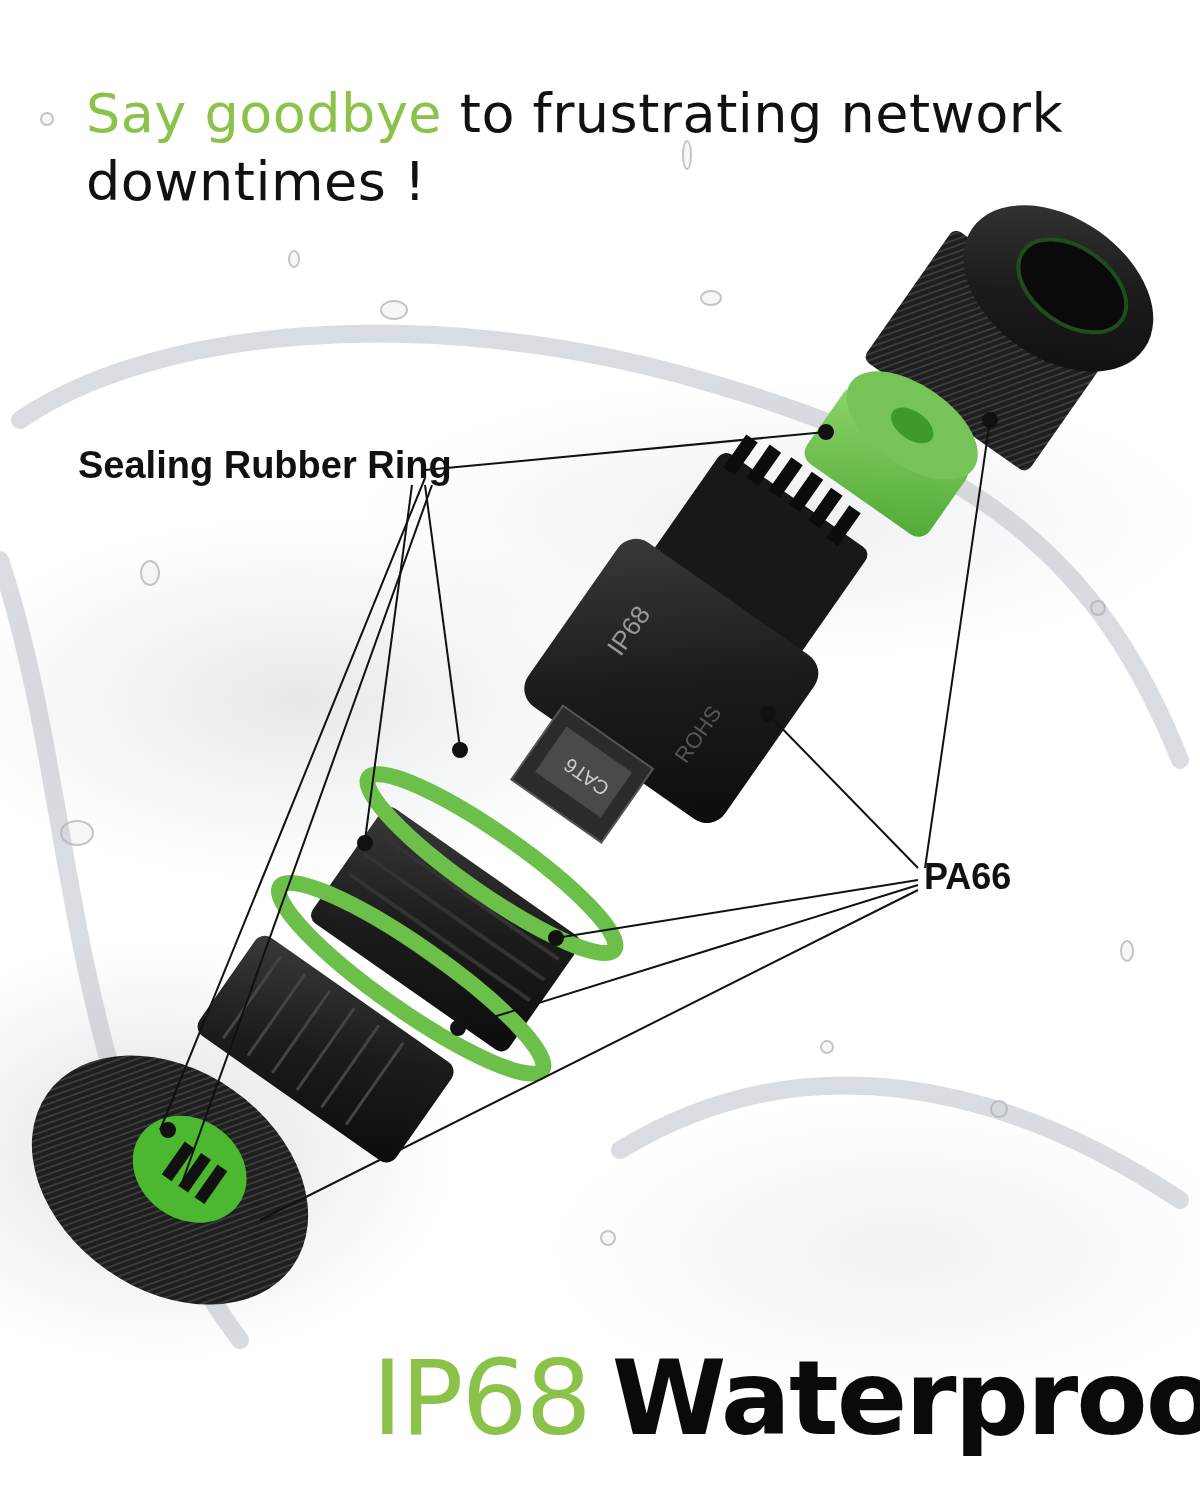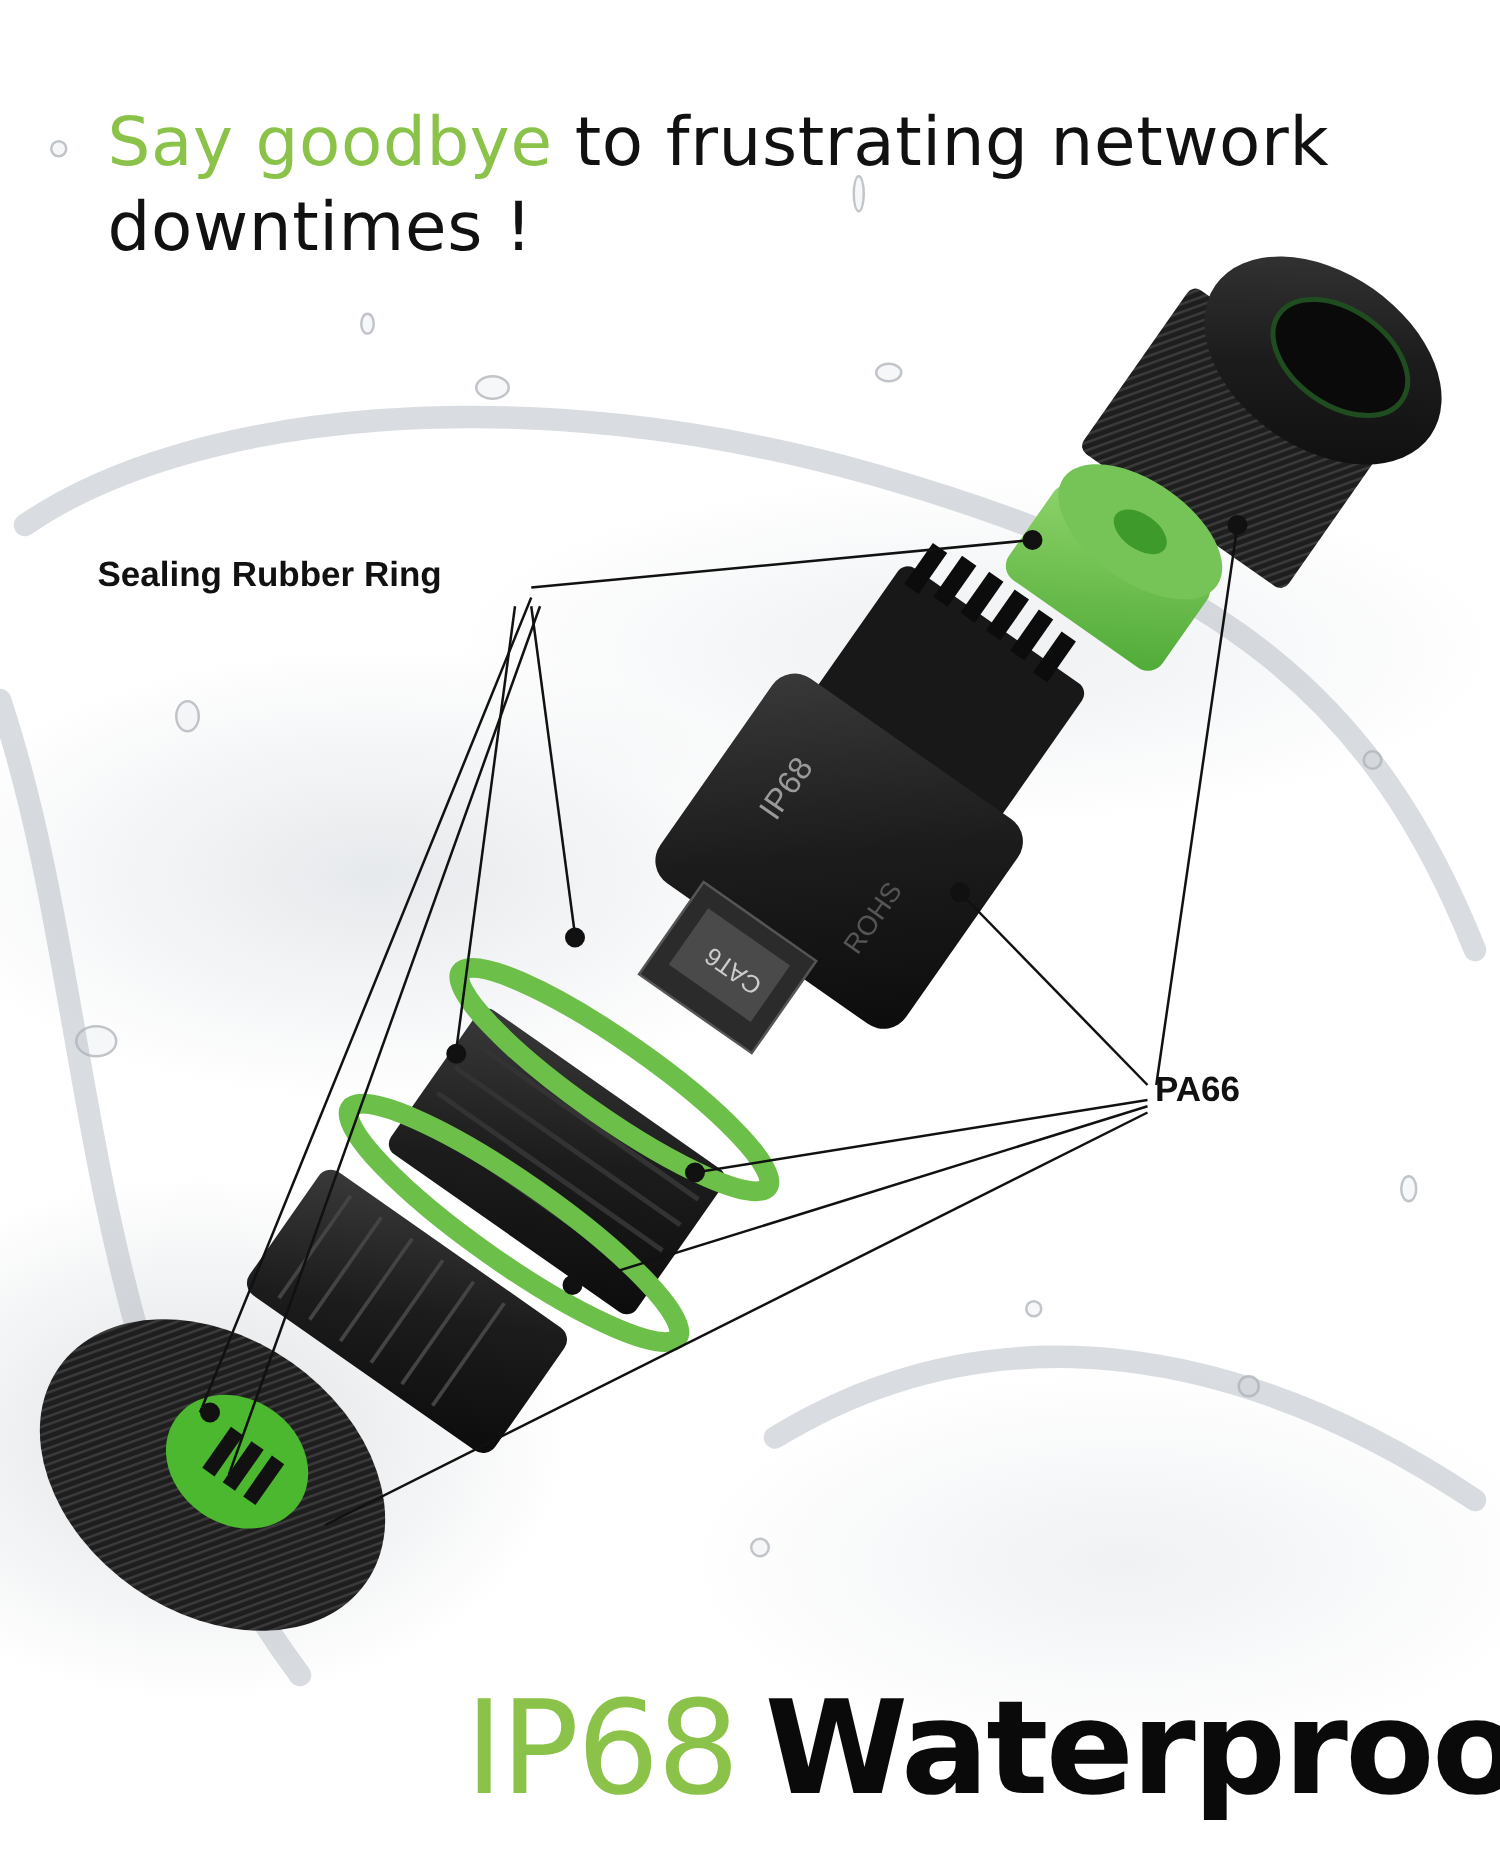--- a/index.html
+++ b/index.html
@@ -20,22 +20,22 @@
   .headline {
     position: absolute; left: 86px; top: 80px; width: 1040px;
     font-family: "DejaVu Sans", sans-serif; font-weight: normal;
     font-size: 54px; line-height: 68px; color: #111; letter-spacing: 0.5px;
   }
   .headline .accent { color: #8bc34a; }
   .label {
     position: absolute; font-family: "Liberation Sans", sans-serif;
     font-weight: bold; color: #111;
   }
-  .label-ring { left: 78px; top: 444px; font-size: 28px; }
-  .label-pa66 { left: 924px; top: 856px; font-size: 28px; }
+  .label-ring { left: 78px; top: 444px; font-size: 38px; }
+  .label-pa66 { left: 924px; top: 856px; font-size: 36px; }
   .footer-title {
     position: absolute; left: 372px; top: 1338px;
     font-family: "DejaVu Sans", sans-serif; font-weight: bold;
     font-size: 104px; line-height: 120px; white-space: nowrap; letter-spacing: -2px;
   }
   .footer-title .ip { color: #8bc34a; font-weight: normal; }
   .footer-title .wp { color: #0a0a0a; margin-left: 22px; }
   svg.art { position: absolute; left: 0; top: 0; }
   .drop { position: absolute; border-radius: 50%; border: 2px solid rgba(150,155,160,0.55);
           background: rgba(240,242,245,0.6); }

